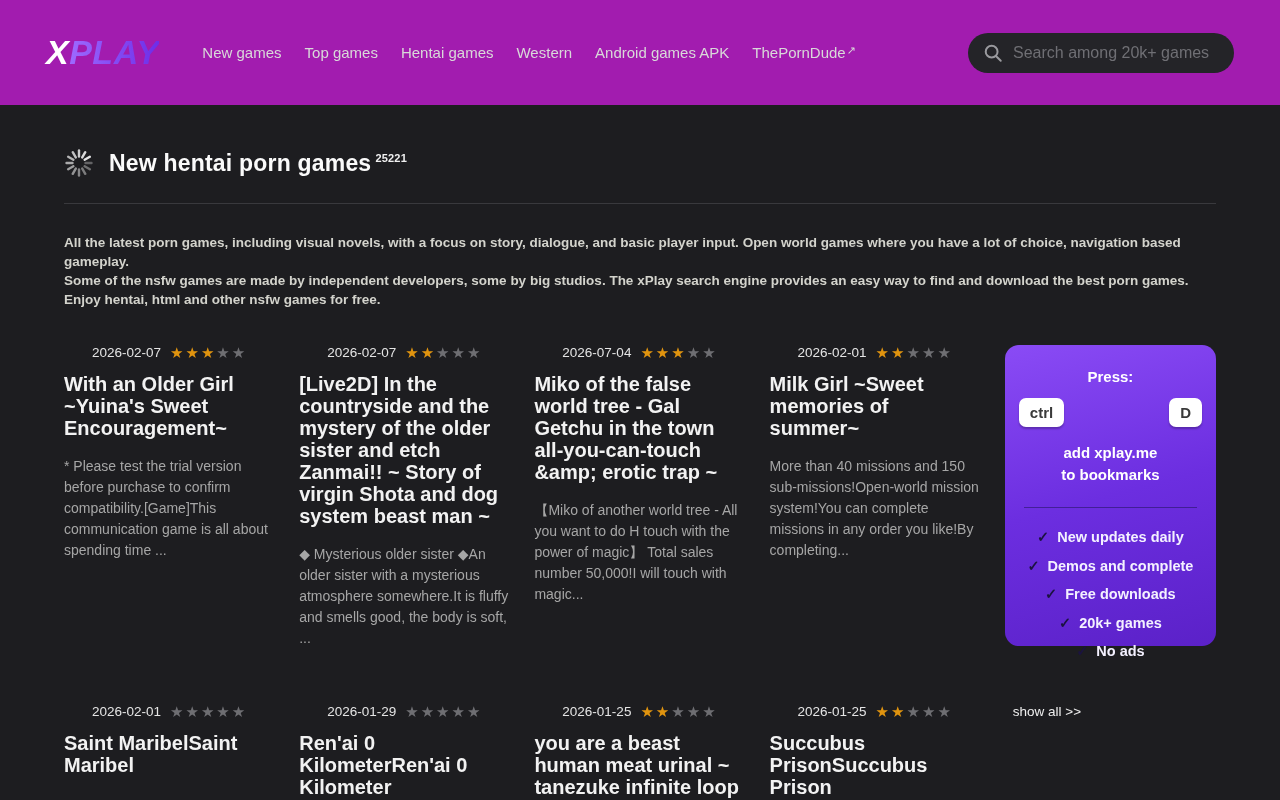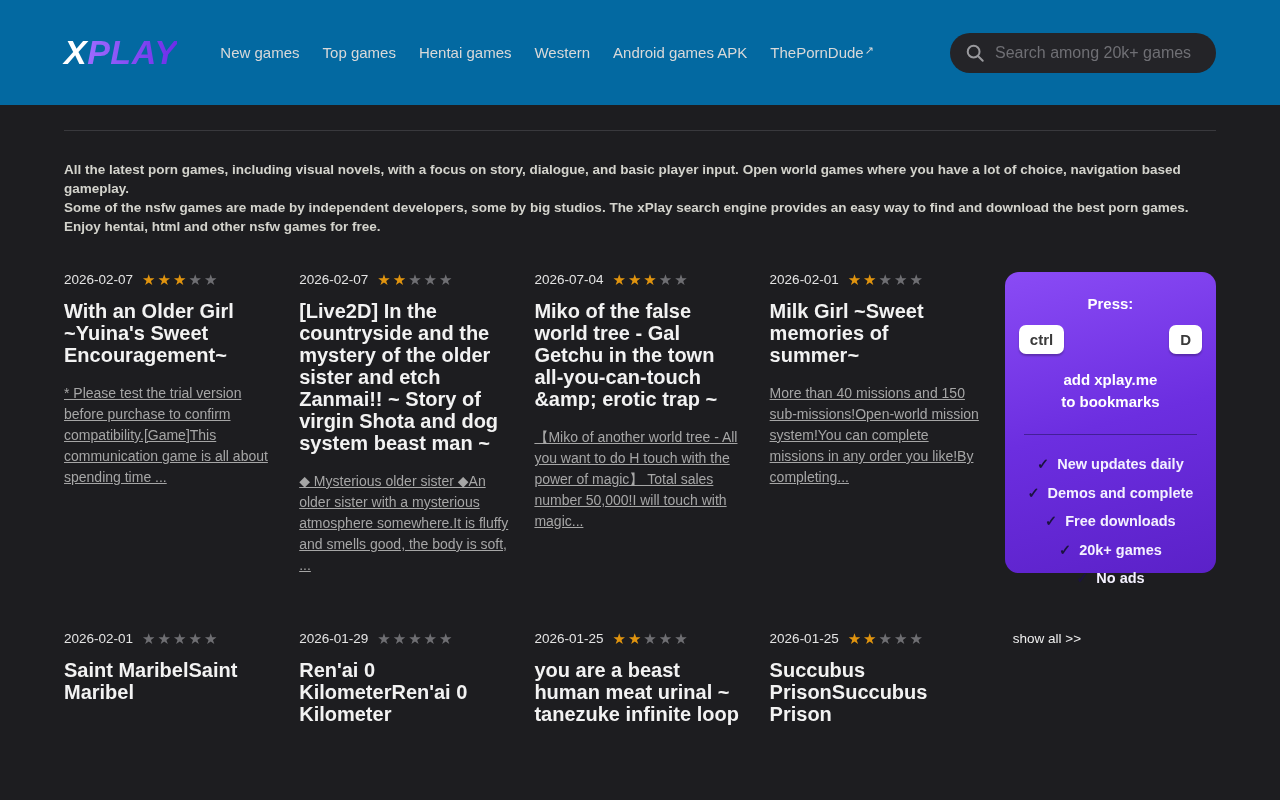--- a/index.html
+++ b/index.html
@@ -4,23 +4,23 @@
 <style>
   * { margin:0; padding:0; box-sizing:border-box; }
   html,body { width:1280px; height:800px; overflow:hidden; }
   body {
     background:#1d1d20;
     font-family:"Liberation Sans", sans-serif;
     color:#e8e8e8;
   }
   
   .topbar {
-    height:105px; background:#0369a1;
+    height:105px; background:#a21caf;
     display:flex; align-items:center;
-    padding:0 64px;
+    padding:0 46px;
   }
   .logo { font-size:34px; font-weight:800; font-style:italic; letter-spacing:.5px; cursor:pointer; white-space:nowrap; }
   .logo .lx { color:#ffffff; }
   .logo .lrest {
     background:linear-gradient(90deg,#9d6bff 0%, #6d2de8 100%);
     -webkit-background-clip:text; background-clip:text; color:transparent;
   }
   nav { display:flex; align-items:center; gap:23px; margin-left:43px; }
   .nav-item {
     color:#d9d9d9; font-size:15px; text-decoration:none; cursor:pointer; white-space:nowrap;
@@ -45,28 +45,28 @@
   .rule { height:1px; background:#39393d; margin-top:25px; }
   .intro { margin-top:29px; font-size:13.5px; line-height:19px; color:#d3d3cc;font-weight:bold; }
   
   .grid {
     margin-top:36px;
     display:grid;
     grid-template-columns:repeat(5, 1fr);
     column-gap:24px; row-gap:55px;
   }
   .card { cursor:pointer; }
-  .card-meta { display:flex; align-items:center; gap:9px; font-size:13.5px; color:#e4e4e4; }
+  .card-meta { display:flex; align-items:center; gap:9px; font-size:13.5px; color:#e4e4e4;justify-content:center; }
   .stars { font-size:15px; letter-spacing:2px; line-height:1; }
   .stars .on  { color:#e0940f; }
   .stars .off { color:#6e6e72; }
   .card-title {
     margin-top:13px; font-size:20px; line-height:22px; font-weight:700; color:#f2f2f2;
   }
-  .card-desc { margin-top:17px; font-size:14px; line-height:21px; color:#a6a6a6;text-decoration:underline; }
+  .card-desc { margin-top:17px; font-size:14px; line-height:21px; color:#a6a6a6; }
   
   .promo {
     grid-column:5; grid-row:1;
     height:301px; border-radius:14px;
     background:linear-gradient(165deg,#8a4bf5 0%, #6c2ee0 50%, #5b21c8 100%);
     text-align:center; color:#ffffff; padding:23px 14px 0;
   }
   .promo-press { font-size:15px; font-weight:700; }
   .promo-keys { margin-top:13px; display:flex; justify-content:space-between; gap:9px; }
   .keycap {
@@ -104,20 +104,37 @@
   <div class="searchbox">
     <svg width="20" height="20" viewBox="0 0 22 22">
       <circle cx="9.5" cy="9.5" r="6.5" fill="none" stroke="#9a9a9e" stroke-width="2.2"></circle>
       <line x1="14.5" y1="14.5" x2="19.5" y2="19.5" stroke="#9a9a9e" stroke-width="2.2" stroke-linecap="round"></line>
     </svg>
     <input type="text" placeholder="Search among 20k+ games" style="">
   </div>
 </header>
 
 <main>
+  <div class="title-row">
+    <svg class="spinner" viewBox="0 0 30 30" id="spinner-svg">
+        <line x1="21.5" y1="15" x2="27.5" y2="15" stroke="#e6e6e6" stroke-width="2.4" stroke-linecap="round" opacity="0.35"></line>
+        <line x1="20.629165124598853" y1="18.25" x2="25.825317547305485" y2="21.25" stroke="#e6e6e6" stroke-width="2.4" stroke-linecap="round" opacity="0.41"></line>
+        <line x1="18.25" y1="20.62916512459885" x2="21.25" y2="25.82531754730548" stroke="#e6e6e6" stroke-width="2.4" stroke-linecap="round" opacity="0.47"></line>
+        <line x1="15" y1="21.5" x2="15" y2="27.5" stroke="#e6e6e6" stroke-width="2.4" stroke-linecap="round" opacity="0.53"></line>
+        <line x1="11.750000000000002" y1="20.629165124598853" x2="8.750000000000004" y2="25.825317547305485" stroke="#e6e6e6" stroke-width="2.4" stroke-linecap="round" opacity="0.59"></line>
+        <line x1="9.370834875401147" y1="18.25" x2="4.174682452694515" y2="21.25" stroke="#e6e6e6" stroke-width="2.4" stroke-linecap="round" opacity="0.65"></line>
+        <line x1="8.5" y1="15" x2="2.5" y2="15.000000000000002" stroke="#e6e6e6" stroke-width="2.4" stroke-linecap="round" opacity="0.70"></line>
+        <line x1="9.37083487540115" y1="11.75" x2="4.174682452694517" y2="8.749999999999998" stroke="#e6e6e6" stroke-width="2.4" stroke-linecap="round" opacity="0.76"></line>
+        <line x1="11.749999999999996" y1="9.370834875401151" x2="8.749999999999995" y2="4.174682452694521" stroke="#e6e6e6" stroke-width="2.4" stroke-linecap="round" opacity="0.82"></line>
+        <line x1="14.999999999999998" y1="8.5" x2="14.999999999999998" y2="2.5" stroke="#e6e6e6" stroke-width="2.4" stroke-linecap="round" opacity="0.88"></line>
+        <line x1="18.25" y1="9.37083487540115" x2="21.25" y2="4.174682452694517" stroke="#e6e6e6" stroke-width="2.4" stroke-linecap="round" opacity="0.94"></line>
+        <line x1="20.62916512459885" y1="11.749999999999996" x2="25.82531754730548" y2="8.749999999999995" stroke="#e6e6e6" stroke-width="2.4" stroke-linecap="round" opacity="1.00"></line>
+      </svg>
+    <h1><span>New hentai porn games</span><sup>25221</sup></h1>
+  </div>
   <div class="rule"></div>
   <p class="intro">
     <span>All the latest porn games, including visual novels, with a focus on story, dialogue, and basic player input. Open world games where you have a lot of choice, navigation based gameplay.</span><br>
     <span>Some of the nsfw games are made by independent developers, some by big studios. The xPlay search engine provides an easy way to find and download the best porn games. Enjoy hentai, html and other nsfw games for free.</span>
   </p>
 
   <div class="grid" id="grid-mount">
     <aside class="promo">
       <div class="promo-press">Press:</div>
       <div class="promo-keys">

